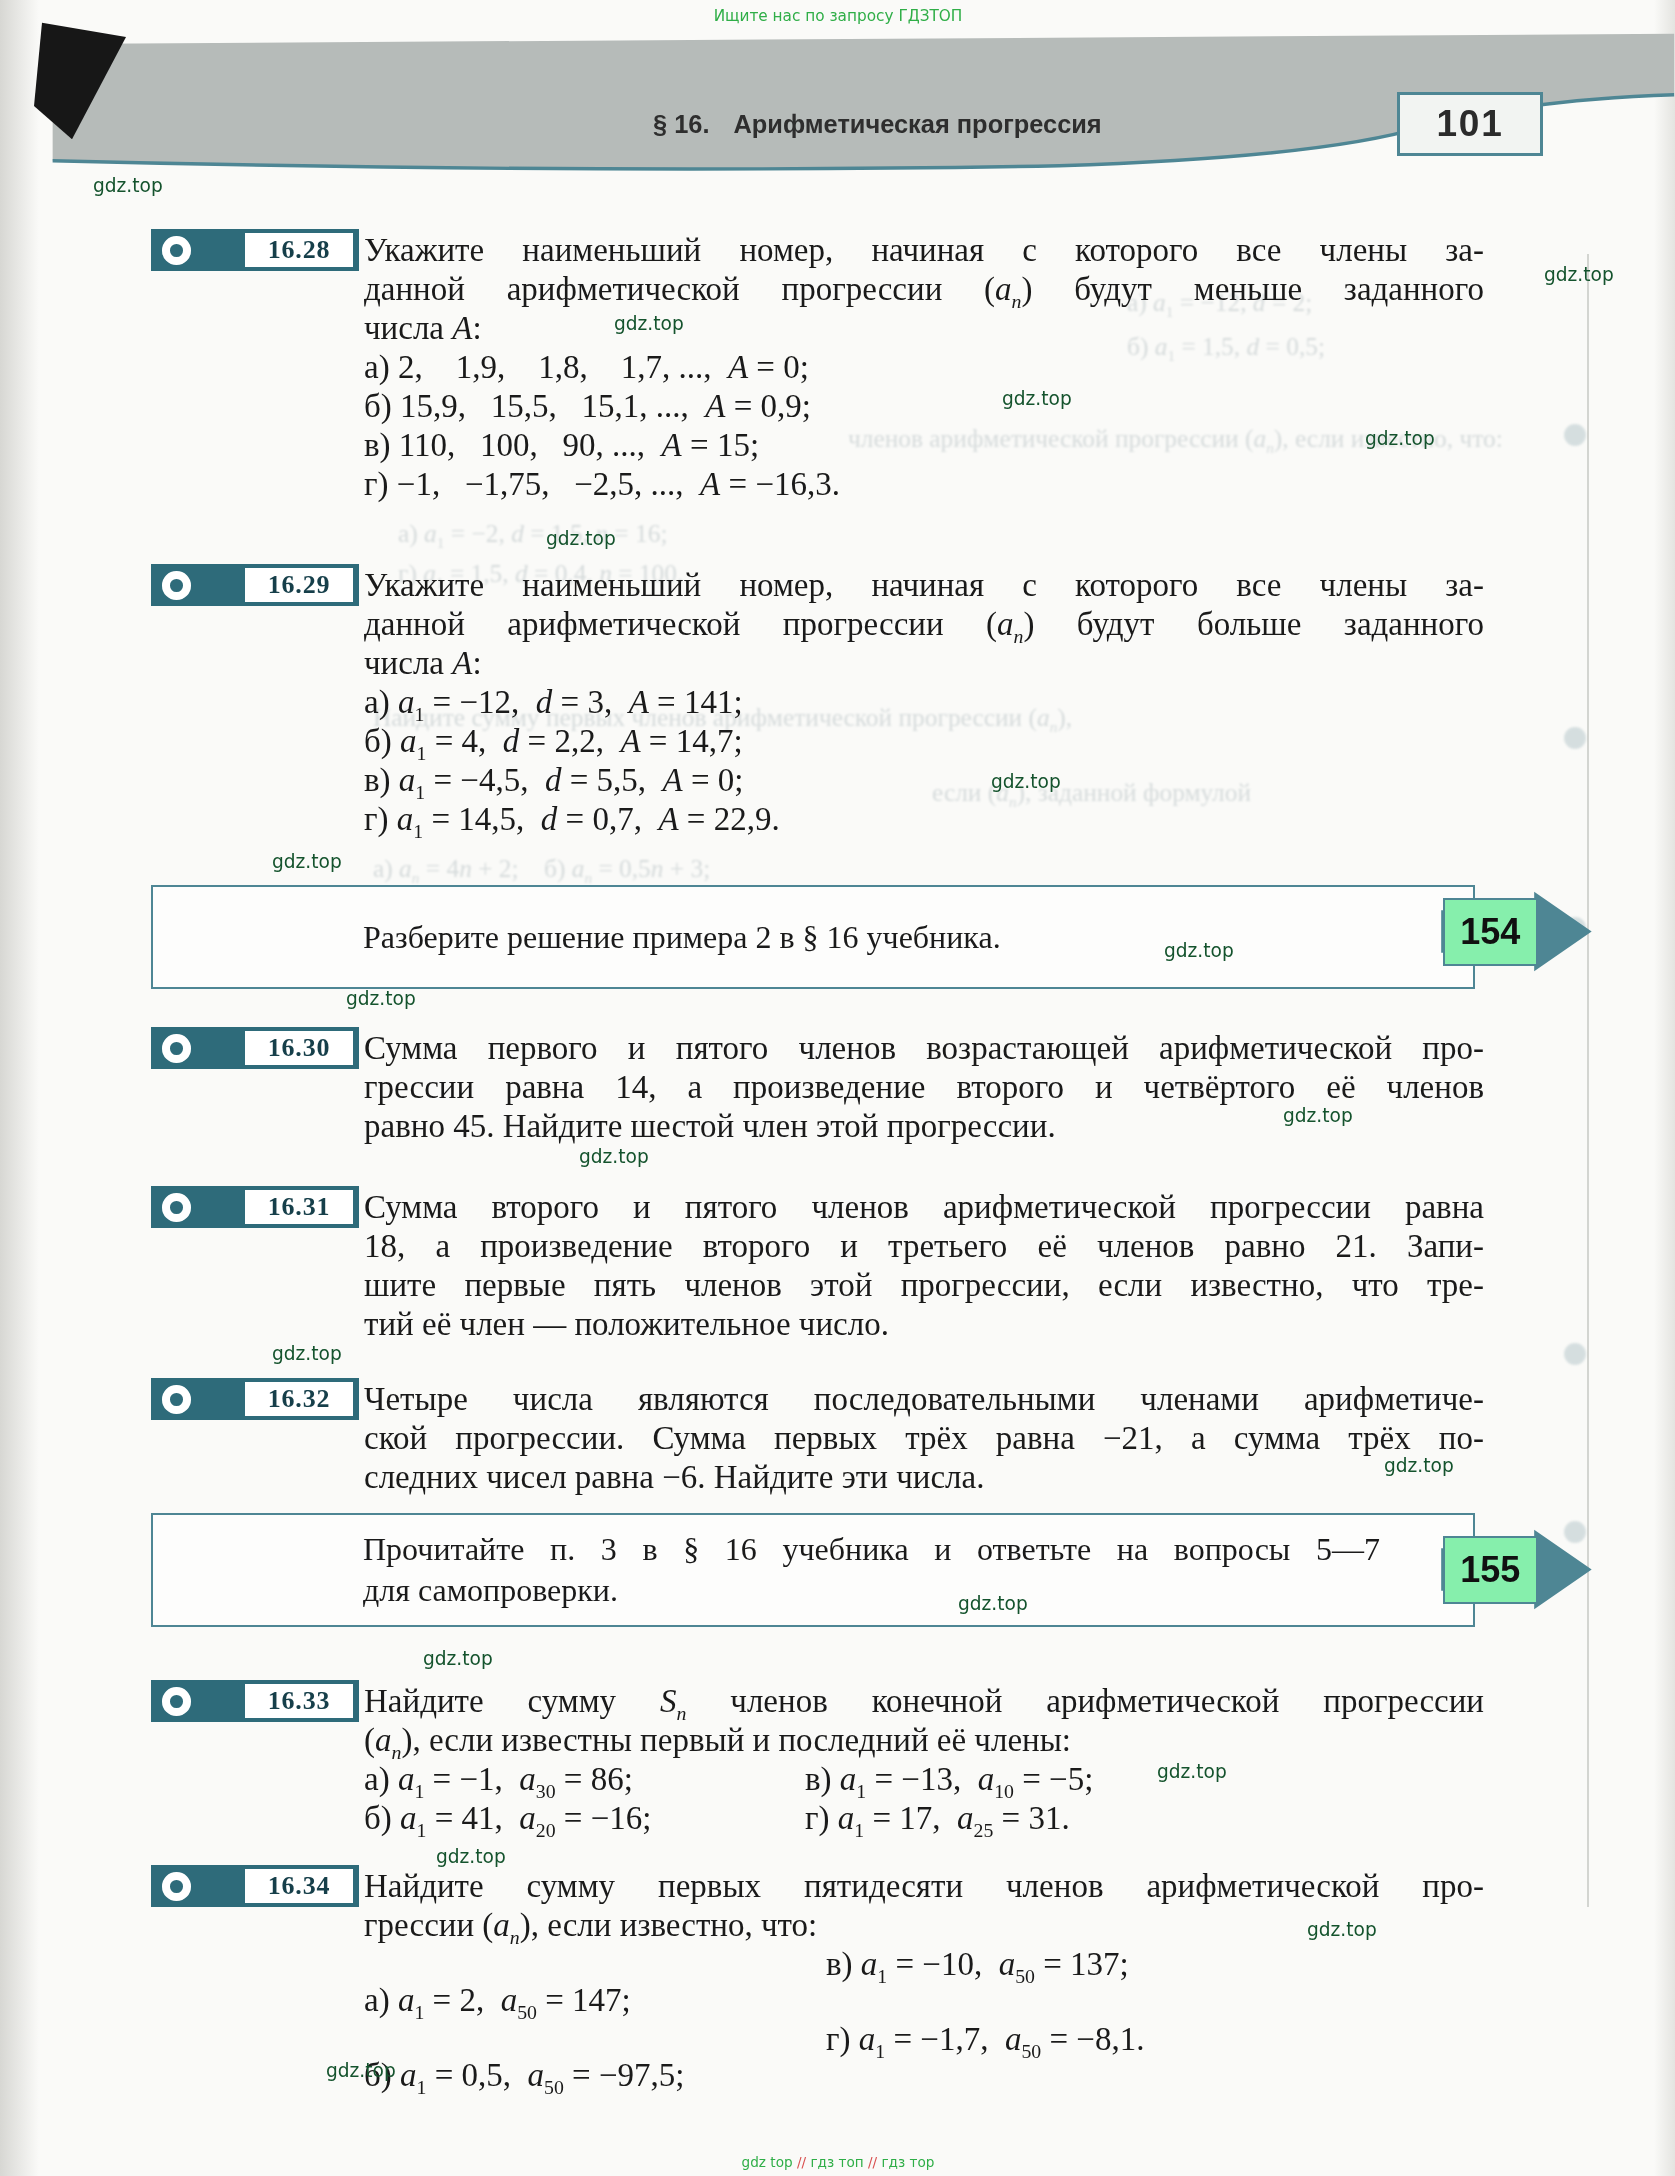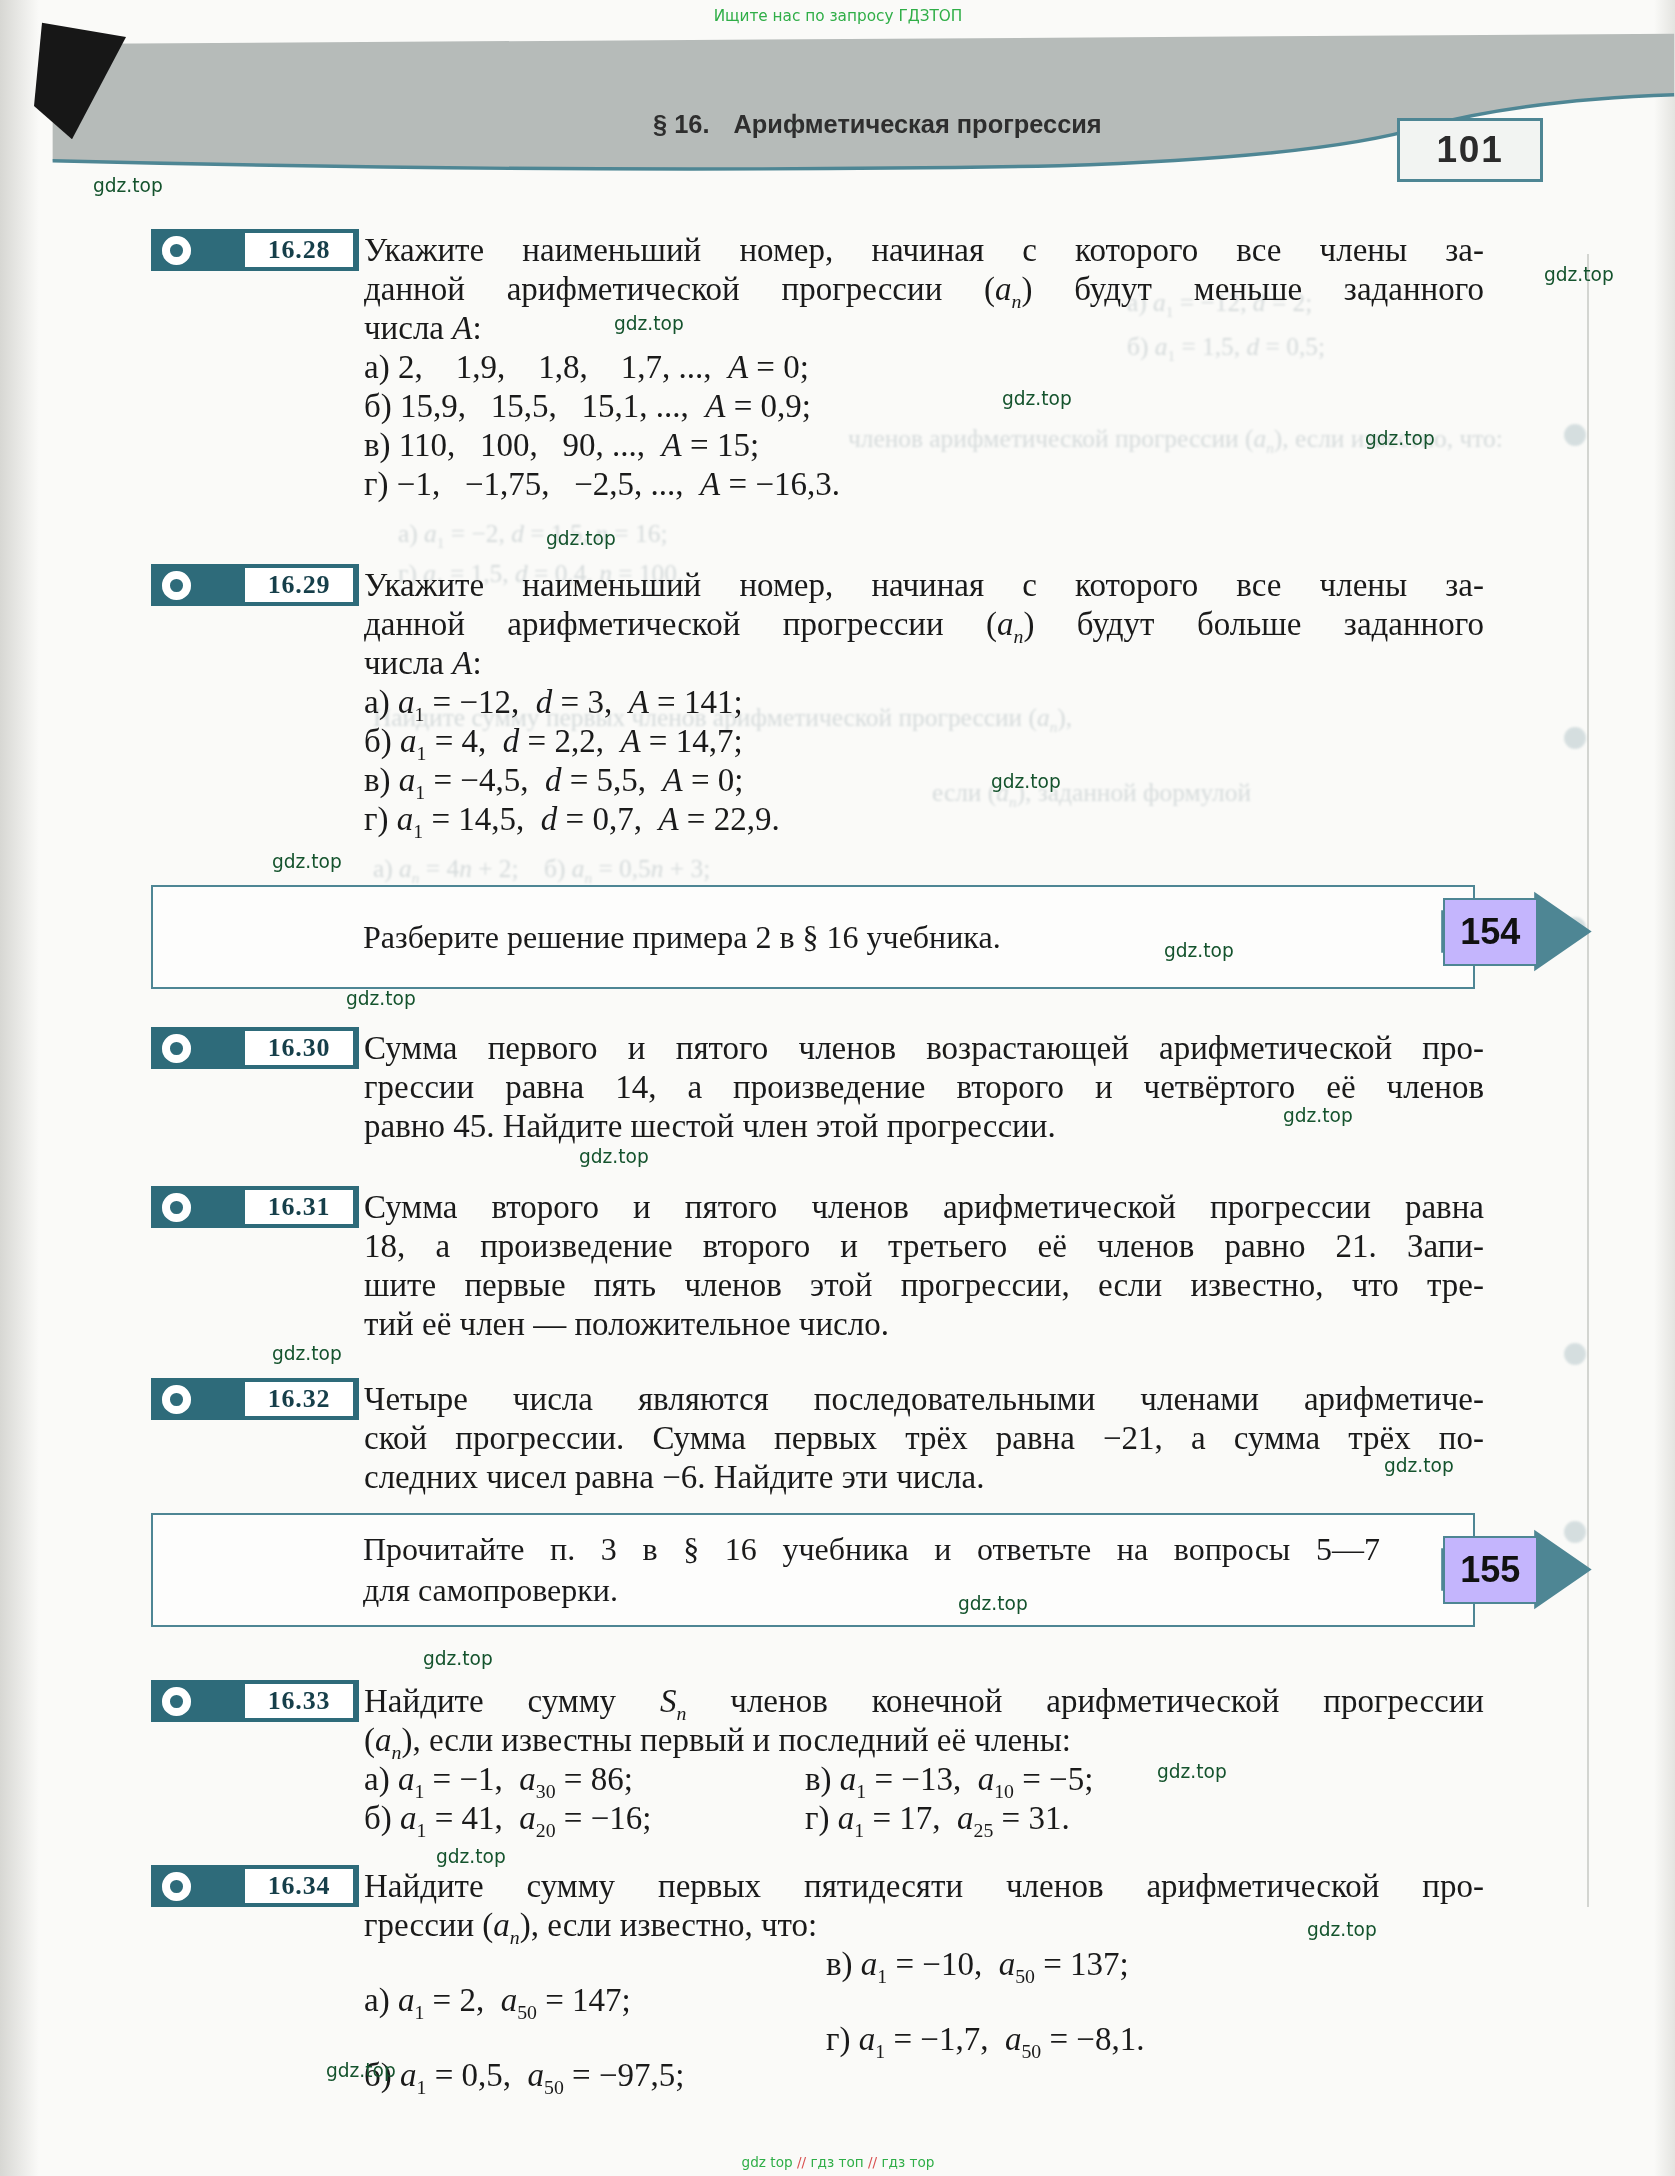--- a/index.html
+++ b/index.html
@@ -23,21 +23,21 @@
   .top-link{position:absolute;top:6.8px;left:0;width:100%;text-align:center;
     font:15.3px "DejaVu Sans",sans-serif;color:var(--green);z-index:4;}
   .band-svg{position:absolute;left:0;top:0;z-index:1;}
   .band-fill{fill:var(--band);}
   .band-stroke{stroke:var(--accent);}
   .corner-fold{position:absolute;left:34px;top:20.3px;width:100px;height:119px;background:#171717;
     clip-path:polygon(8% 2%,92% 14%,38% 100%,0 72%);z-index:3;}
   .header-line{position:absolute;left:653px;top:110px;font-weight:bold;font-size:25.4px;
     font-family:"Liberation Sans",sans-serif;color:#2e2e2e;z-index:3;white-space:nowrap;}
   .header-line .sec{margin-right:24px;}
-  .page-num{position:absolute;left:1397px;top:118px;width:146px;height:64px;background:#f2f4f2;
+  .page-num{position:absolute;left:1397px;top:92px;width:146px;height:64px;background:#f2f4f2;
     border:3.4px solid var(--accent);box-sizing:border-box;display:flex;align-items:center;
     justify-content:center;font:bold 37px "Liberation Sans",sans-serif;color:#2b2b2b;
     letter-spacing:1.7px;z-index:3;}
   .problem{position:absolute;left:0;width:1676px;z-index:2;}
   .prob-badge{position:absolute;left:151px;top:-1.7px;width:208px;height:42px;
     background:var(--badge);display:flex;align-items:center;}
   .dot{width:12.7px;height:12.7px;border:8.5px solid #fff;border-radius:50%;
     background:var(--badge);margin-left:11px;flex:none;}
   .numbox{margin-left:auto;margin-right:6px;width:108px;height:34px;background:#fff;
     display:flex;align-items:center;justify-content:center;font-weight:bold;font-size:26px;
@@ -47,21 +47,21 @@
   .j{text-align:justify;text-align-last:justify;}
   .opt{white-space:pre;}
   .orow{display:flex;}
   .c520{display:inline-block;width:441px;}
   .c545{display:inline-block;width:462px;margin-top:36px;}
   sub{font-size:0.6em;line-height:0;}
   .note-box{position:absolute;left:151px;width:1324px;border:2.5px solid var(--accent);
     background:rgba(255,255,255,.55);display:flex;align-items:center;box-sizing:border-box;z-index:2;}
   .note-inner{padding-left:210px;font-size:32px;line-height:41px;width:1017px;}
   .ref-arrow{position:absolute;width:161px;height:93px;z-index:3;}
-  .ref-num{position:absolute;left:1.7px;top:12.7px;width:95px;height:68px;background:#c4b5fd;
+  .ref-num{position:absolute;left:1.7px;top:12.7px;width:95px;height:68px;background:#86efac;
     border:2.5px solid var(--accent);box-sizing:border-box;display:flex;align-items:center;
     justify-content:center;font:bold 36px "Liberation Sans",sans-serif;color:#111;}
   .arrow-shape{fill:var(--accent);}
   .wm{position:absolute;font:18.6px "DejaVu Sans",sans-serif;color:#14532d;z-index:4;}
   .bt{position:absolute;font-size:25.4px;color:#46606a;opacity:.2;filter:blur(1px);
     white-space:pre;z-index:1;}
   .bt-dot{position:absolute;width:22px;height:22px;border-radius:50%;background:#57808c;
     opacity:.22;filter:blur(0.8px);z-index:1;}
   .footer{position:absolute;top:2154px;left:0;width:100%;text-align:center;
     font:13.6px "DejaVu Sans",sans-serif;z-index:4;}

